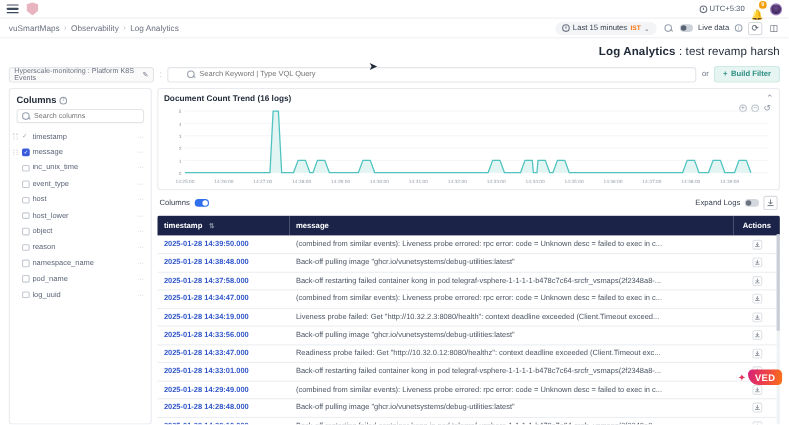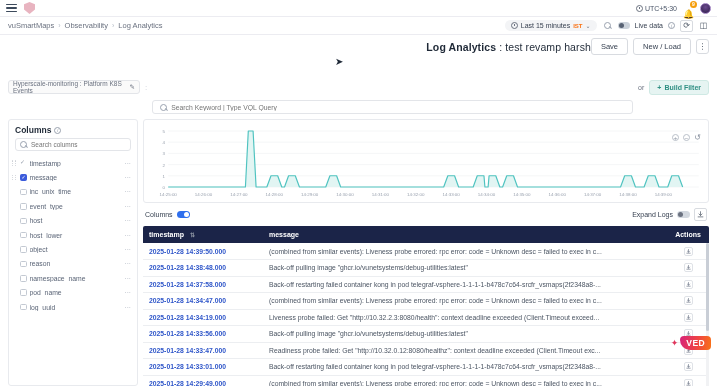--- a/index.html
+++ b/index.html
@@ -85,21 +85,21 @@
   
   .filter-row { display:flex; align-items:center; gap:5px; padding:2px 8px 5px 8px; background:#fff; }
   .ds-chip {
     flex: 0 0 132px; height:14px; border:1px solid #e3e5e9; border-radius:3px; background:#fafafa;
     display:flex; align-items:center; justify-content:space-between; padding:0 4px;
     font-size:6.5px; color:#6b7280; cursor:pointer;
   }
   .divider-v { color:#c9ced6; font-size:8px; }
   .search-box {
     flex:1; height:14px; border:1px solid #e3e5e9; border-radius:3px; background:#fff;
-    display:flex; align-items:center; gap:4px; padding:0 7px;margin-top:40px;
+    display:flex; align-items:center; gap:4px; padding:0 17px;
   }
   .search-box input {
     border:none; outline:none; flex:1; font-size:6.8px; color:#9aa2af;
     font-family:inherit; background:transparent;
   }
   .or-text { font-size:7px; color:#6b7280; }
   .build-filter {
     background:#e6f4f2; color:#2f8f83; border:1px solid #cfe9e4; border-radius:3px;
     font-size:7px; padding:3px 7px; cursor:pointer; display:flex; align-items:center; gap:3px;
     font-family:inherit; font-weight:bold;
@@ -241,25 +241,20 @@
       <span class="info-ico">i</span>
       <div class="icon-btn-boxed">⟳</div>
       <div class="icon-btn">◫</div>
     </div>
   </div>
 
   <div class="title-row">
     <div class="page-title">
       <span>Log Analytics</span><span class="sub"> : </span><span class="sub">test revamp harsh</span>
     </div>
-    <div class="title-actions">
-      <button class="btn">Save</button>
-      <button class="btn">New / Load</button>
-      <div class="btn-kebab">⋮</div>
-    </div>
   </div>
 
   <div class="filter-row">
     <div class="ds-chip">
       <span>Hyperscale-monitoring : Platform K8S Events</span>
       <span>✎</span>
     </div>
     <span class="divider-v">:</span>
     <div class="search-box">
       <span class="mag"></span>
@@ -363,20 +358,24 @@
             <span class="cbox"></span>
             <span class="col-name">log_uuid</span>
             <span class="col-dash">···</span>
           </div>
         </div>
     </div>
 
     <div class="main">
 
       <div class="chart-card">
+        <div class="chart-head">
+          <span class="chart-title">Document Count Trend (16 logs)</span>
+          <span class="collapse-ico">⌃</span>
+        </div>
         <div class="chart-tools">
           <span class="ctool">+</span>
           <span class="ctool">−</span>
           <span class="ctool reset">↺</span>
         </div>
         <div class="chart-area">
           <svg class="chart-svg" id="chart-svg" viewBox="0 0 520 72" preserveAspectRatio="none">
               <line x1="18" y1="59" x2="516" y2="59" stroke="#eef0f2" stroke-width="0.6"></line>
               <text x="15" y="61" text-anchor="end" font-size="4.2" fill="#9aa2af" font-family="&quot;Liberation Sans&quot;, sans-serif">0</text>
               <line x1="18" y1="47.8" x2="516" y2="47.8" stroke="#eef0f2" stroke-width="0.6"></line>

